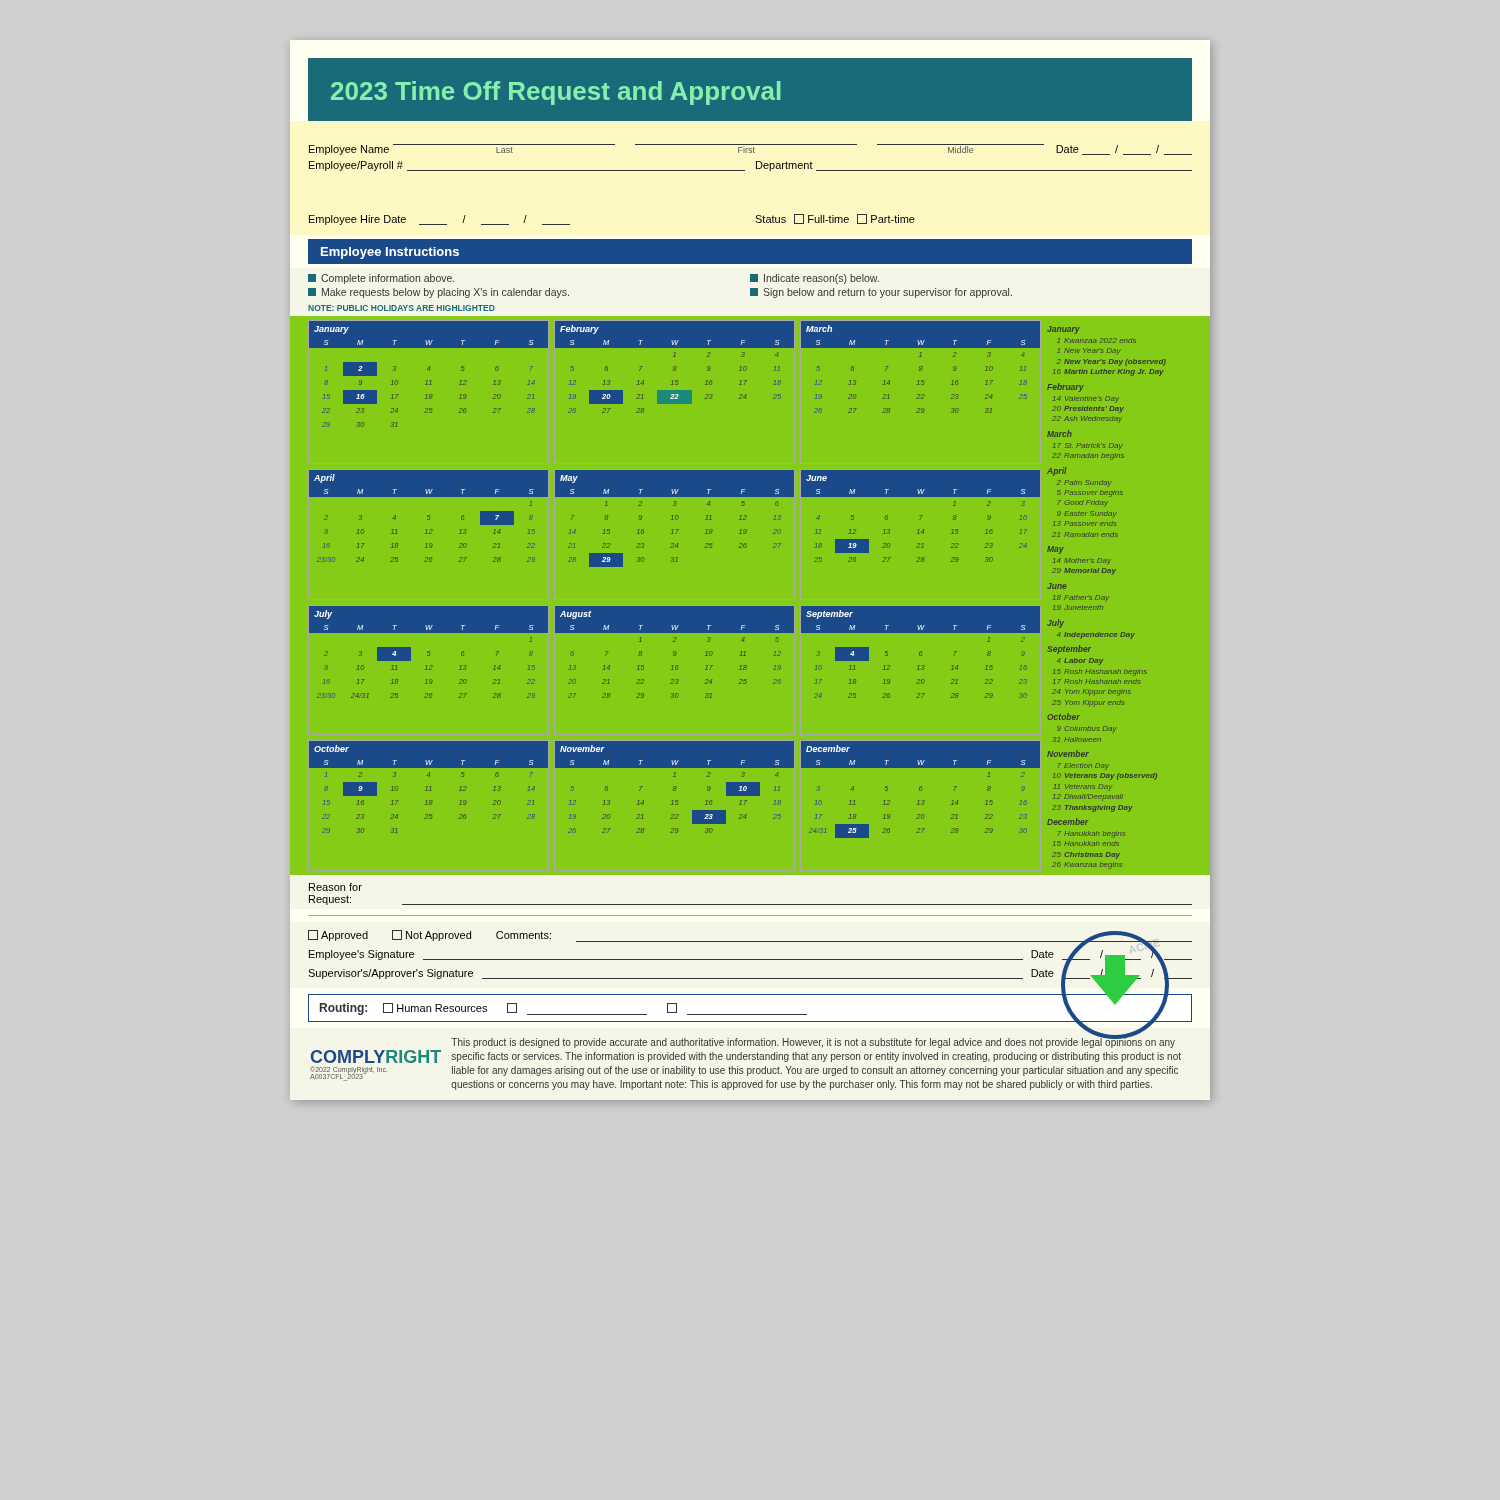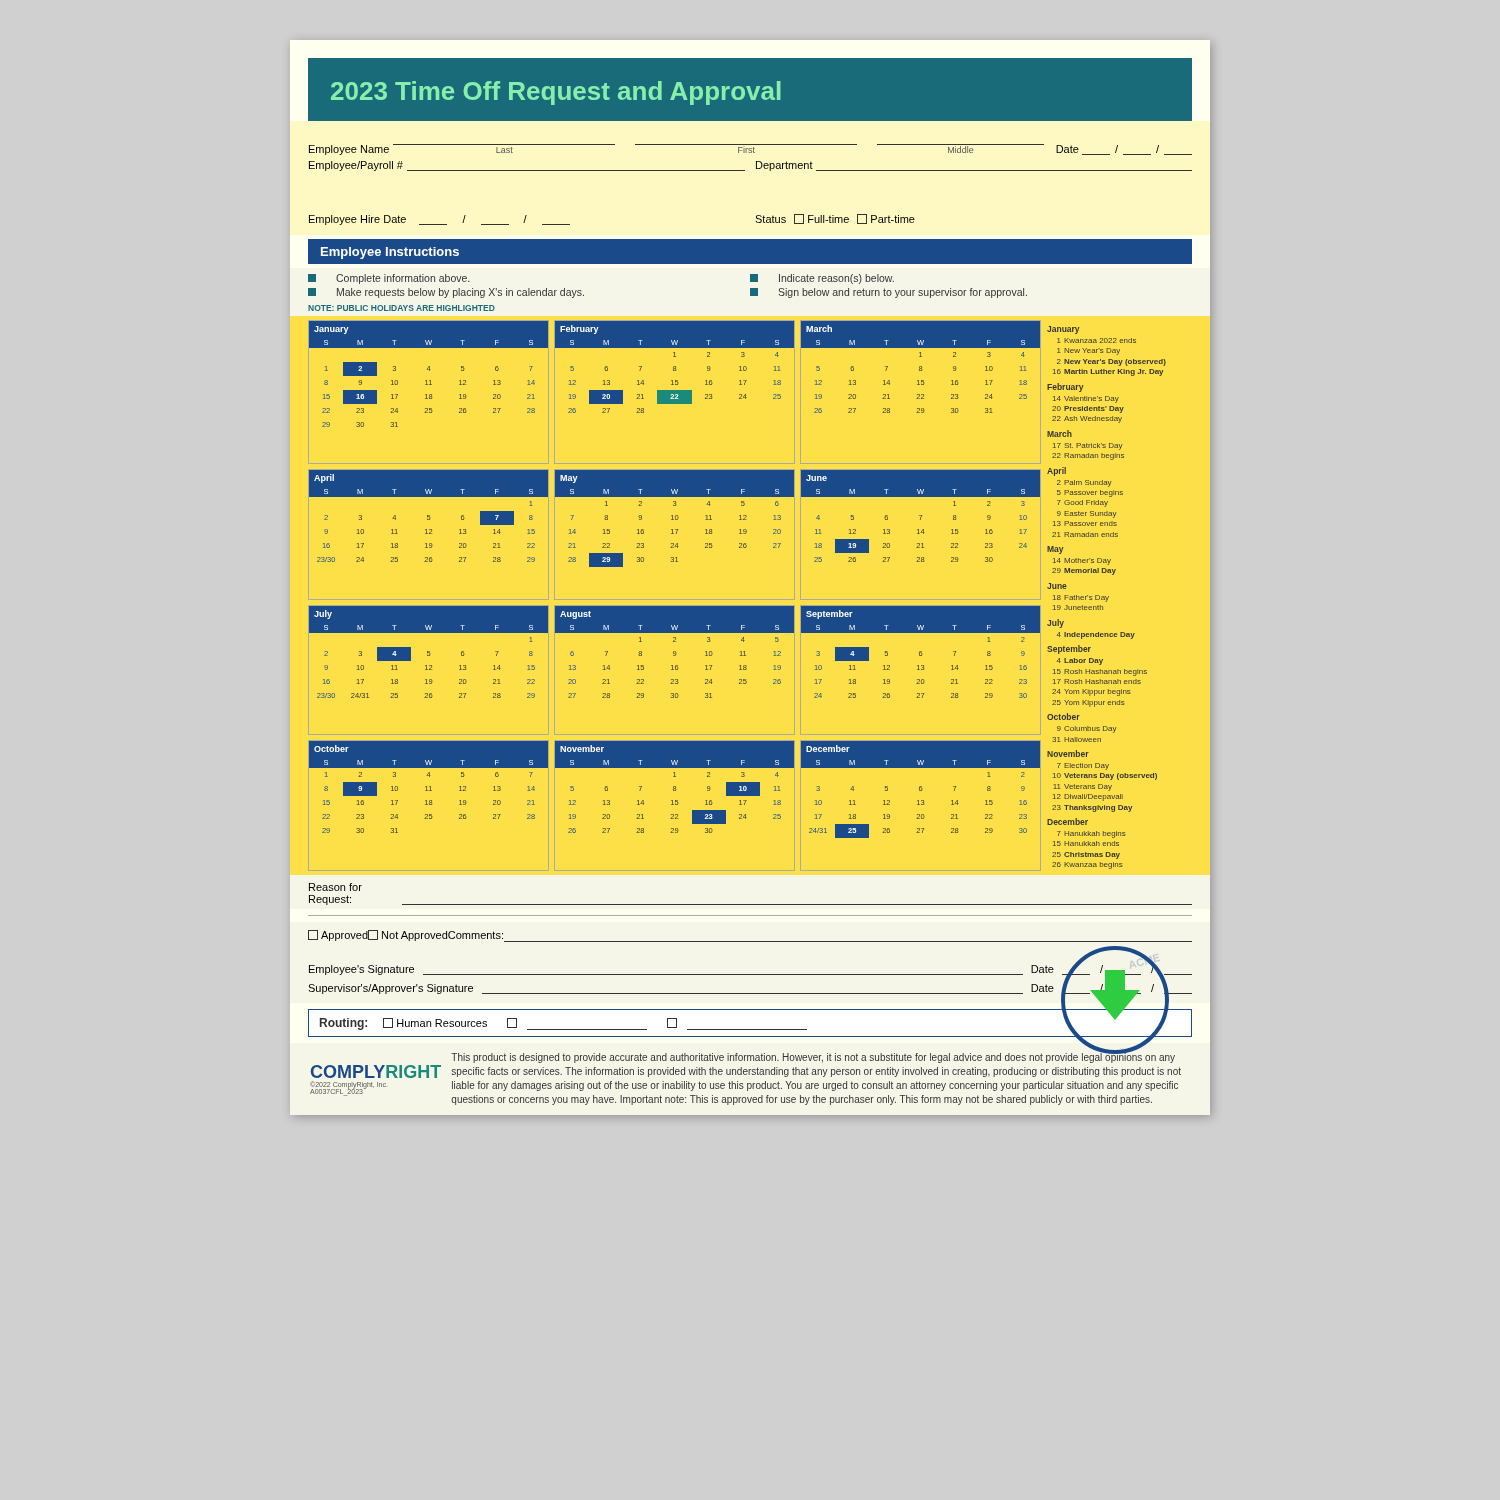--- a/index.html
+++ b/index.html
@@ -83,21 +83,21 @@
       display: grid;
       grid-template-columns: 1fr 1fr;
       padding: 4px 18px 2px 18px;
       font-size: 10.5px;
       color: #333;
       background: #f5f5e8;
     }
     .instr-item {
       display: flex;
       align-items: flex-start;
-      gap: 20px;
+      gap: 5px;
       margin-bottom: 2px;
     }
     .instr-bullet {
       width: 8px;
       height: 8px;
       background: #1a6b7a;
       display: inline-block;
       flex-shrink: 0;
       margin-top: 2px;
     }
@@ -105,21 +105,22 @@
       font-size: 8.5px;
       color: #1a6b7a;
       font-weight: bold;
       padding: 1px 18px 3px 18px;
       background: #f5f5e8;
     }
     .calendar-section {
       display: flex;
       padding: 4px 18px 4px 18px;
       gap: 6px;
-      background: #fde047;
+      background: #84cc16;
+      font-style: italic;
     }
     .calendars-grid {
       display: grid;
       grid-template-columns: 1fr 1fr 1fr;
       gap: 5px;
       flex: 1;
     }
     .calendar {
       border: 0.5px solid #aaa;
       font-size: 8.5px;
@@ -204,23 +205,23 @@
       border-top: 1px solid #aaa;
       margin: 6px 18px;
     }
     .approval-section {
       padding: 6px 18px 4px 18px;
       background: #f5f5e8;
     }
     .approval-row {
       display: flex;
       align-items: center;
-      gap: 0;
+      gap: 24px;
       font-size: 11px;
-      margin-bottom: 19px;
+      margin-bottom: 4px;
     }
     .long-line {
       flex: 1;
       border-bottom: 1px solid #333;
       height: 14px;
     }
     .sig-row {
       display: flex;
       align-items: flex-end;
       gap: 8px;

